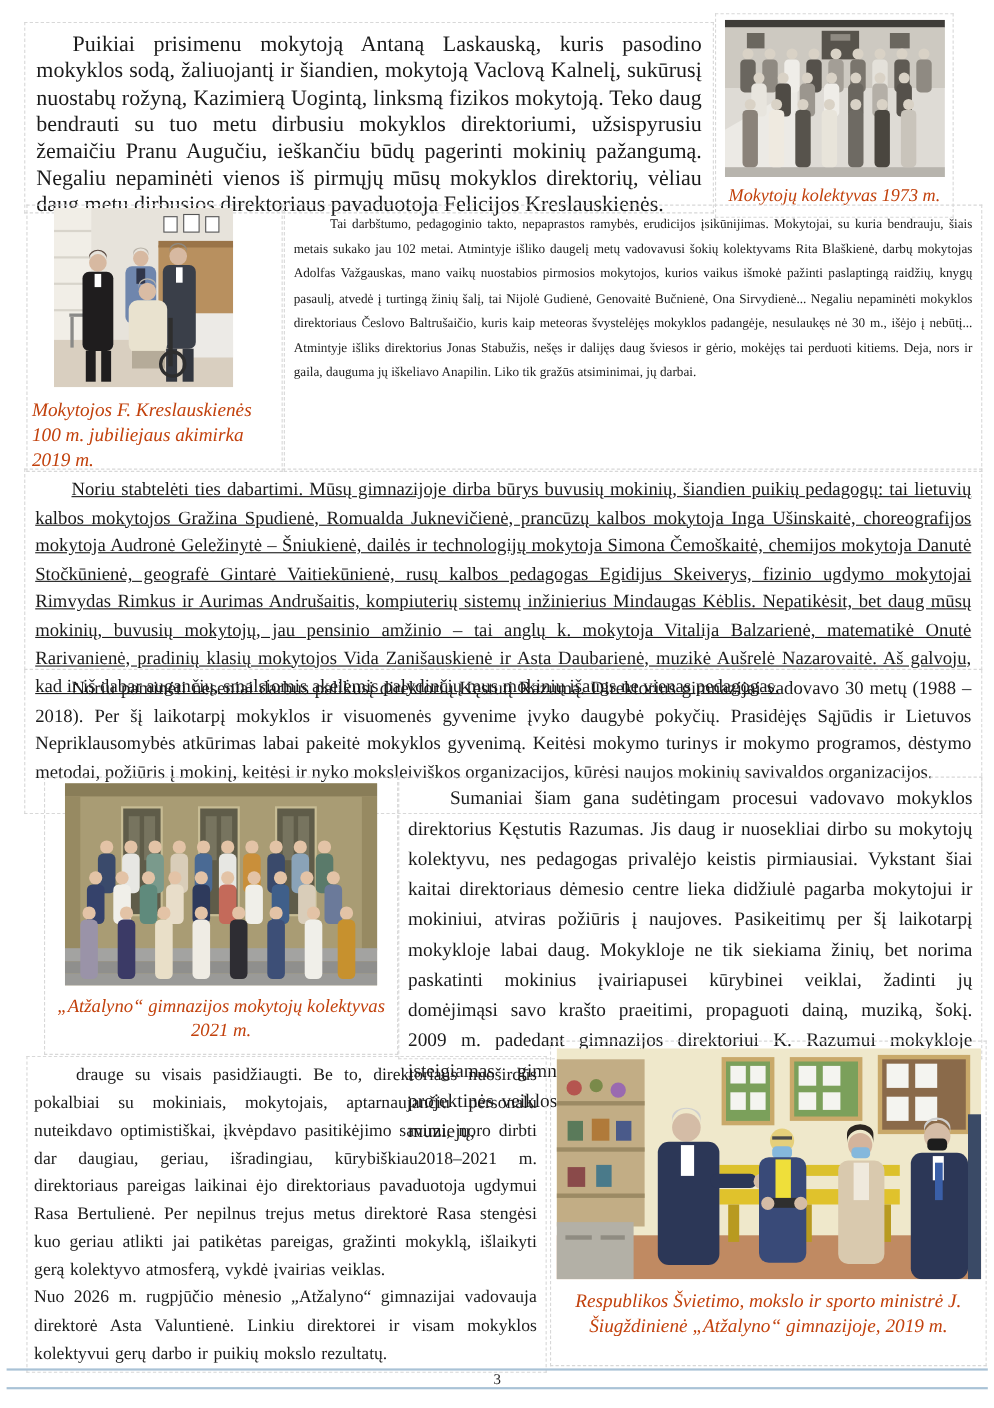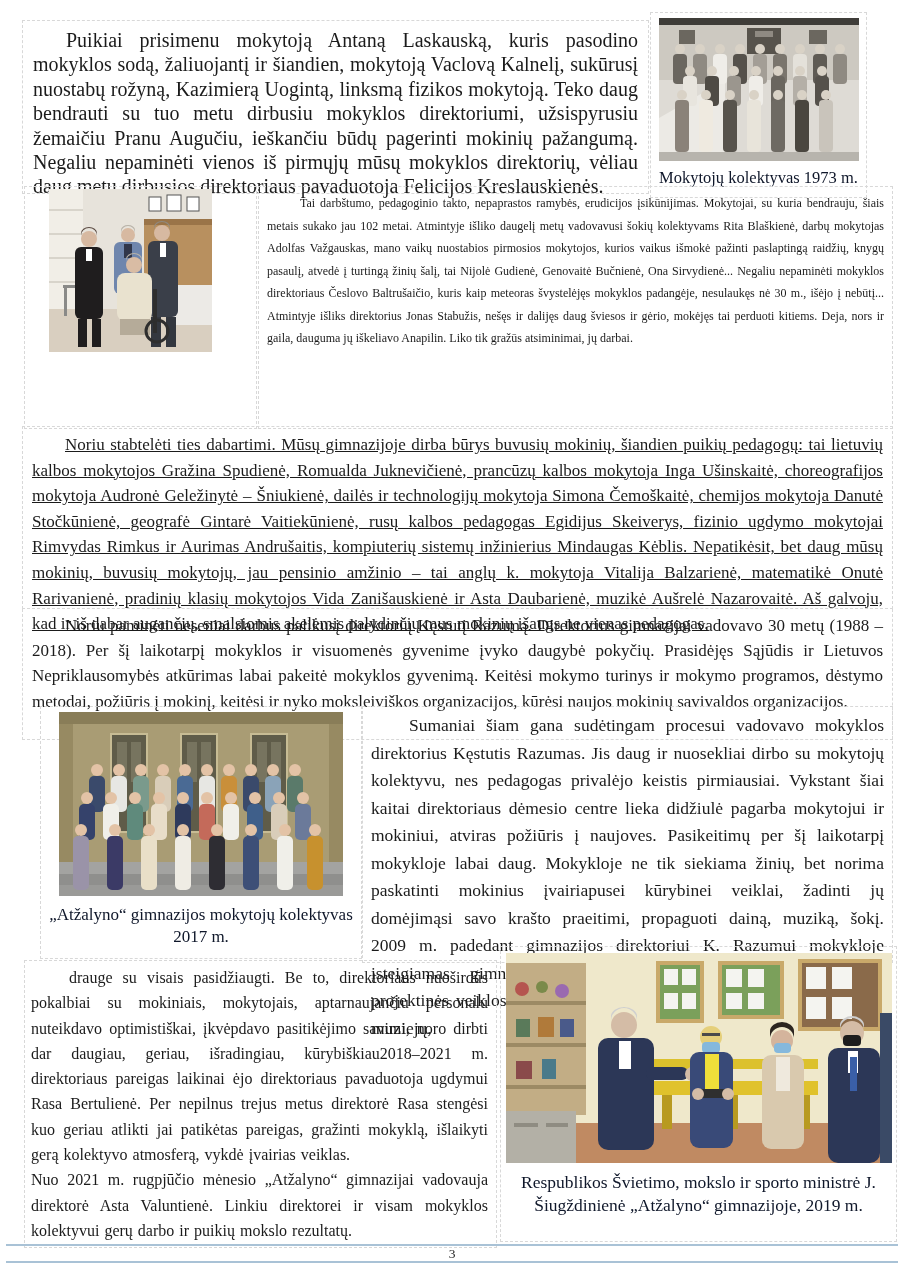--- a/index.html
+++ b/index.html
@@ -3,21 +3,21 @@
 <meta charset="utf-8">
 <style>
   html,body { margin:0; padding:0; background:#ffffff; }
   .page {
     position:relative; width:904px; height:1280px; background:#ffffff;
     font-family:"Liberation Serif", serif; color:#1b1b1b; overflow:hidden;
   }
   .frame { position:absolute; box-sizing:border-box; border:1px dashed #d8d8d8; }
   p.body { margin:0; text-align:justify; text-indent:33px; }
   p.cont { text-indent:0; }
-  .caption { color:#0f172a; }
+  .caption { font-style:italic; color:#c2410c; }
   .cap-center { text-align:center; }
   .photo-wrap { display:block; }
   svg { display:block; }
 
   
   #f1-text { left:22px; top:20px; width:627px; height:174px; padding:7px 10px 0 10px; }
   #f1-text p { font-size:20px; line-height:24.4px; }
   #f1-photo { left:650px; top:12px; width:217px; height:186px; padding-top:5px; }
   #f1-photo .photo-wrap { margin:0 auto; width:200px; }
   #f1-photo .caption { font-size:16.5px; margin-top:7px; }
@@ -152,20 +152,21 @@
         <rect x="102" y="128" width="10" height="30" fill="#33373f"></rect>
           <rect x="117" y="128" width="10" height="30" fill="#33373f"></rect>
         <circle cx="85" cy="76" r="8" fill="#d9bca4"></circle>
           <path d="M77,73 a8,8 0 0 1 16,0 l0,-3 a8,6 0 0 0 -16,0 z" fill="#b9b3a9"></path>
         <rect x="68" y="84" width="35" height="48" rx="8" fill="#e9e2cf"></rect>
         <rect x="71" y="130" width="30" height="16" fill="#b5ab99"></rect>
         <rect x="104" y="100" width="4" height="44" fill="#2e2e2e"></rect>
           <circle cx="108" cy="142" r="11" fill="none" stroke="#2e2e2e" stroke-width="3"></circle>
       </svg>
     </div>
+    <div class="caption">Mokytojos F. Kreslauskienės 100 m. jubiliejaus akimirka 2019 m.</div>
   </div>
 
   <div class="frame" id="f2-text">
     <p class="body">Tai darbštumo, pedagoginio takto, nepaprastos ramybės, erudicijos įsikūnijimas. Mokytojai, su kuria bendrauju, šiais metais sukako jau 102 metai. Atmintyje išliko daugelį metų vadovavusi šokių kolektyvams Rita Blaškienė, darbų mokytojas Adolfas Važgauskas, mano vaikų nuostabios pirmosios mokytojos, kurios vaikus išmokė pažinti paslaptingą raidžių, knygų pasaulį, atvedė į turtingą žinių šalį, tai Nijolė Gudienė, Genovaitė Bučnienė, Ona Sirvydienė... Negaliu nepaminėti mokyklos direktoriaus Česlovo Baltrušaičio, kuris kaip meteoras švystelėjęs mokyklos padangėje, nesulaukęs nė 30 m., išėjo į nebūtį... Atmintyje išliks direktorius Jonas Stabužis, nešęs ir dalijęs daug šviesos ir gėrio, mokėjęs tai perduoti kitiems. Deja, nors ir gaila, dauguma jų iškeliavo Anapilin. Liko tik gražūs atsiminimai, jų darbai.</p>
   </div>
 
   <div class="frame" id="f3">
     <p class="body">Noriu stabtelėti ties dabartimi. Mūsų gimnazijoje dirba būrys buvusių mokinių, šiandien puikių pedagogų: tai lietuvių kalbos mokytojos Gražina Spudienė, Romualda Juknevičienė, prancūzų kalbos mokytoja Inga Ušinskaitė, choreografijos mokytoja Audronė Geležinytė – Šniukienė, dailės ir technologijų mokytoja Simona Čemoškaitė, chemijos mokytoja Danutė Stočkūnienė, geografė Gintarė Vaitiekūnienė, rusų kalbos pedagogas Egidijus Skeiverys, fizinio ugdymo mokytojai Rimvydas Rimkus ir Aurimas Andrušaitis, kompiuterių sistemų inžinierius Mindaugas Kėblis. Nepatikėsit, bet daug mūsų mokinių, buvusių mokytojų, jau pensinio amžinio – tai anglų k. mokytoja Vitalija Balzarienė, matematikė Onutė Rarivanienė, pradinių klasių mokytojos Vida Zanišauskienė ir Asta Daubarienė, muzikė Aušrelė Nazarovaitė. Aš galvoju, kad ir iš dabar augančių, smalsiomis akelėmis palydinčių mus mokinių išaugs ne vienas pedagogas.</p>
   </div>
 
@@ -225,30 +226,30 @@
         <use href="#p3f" x="14" y="112" fill="#9a93a8"></use>
           <use href="#p3f" x="48" y="112" fill="#3b3a66"></use>
           <use href="#p3f" x="82" y="112" fill="#e9dfc8"></use>
           <use href="#p3f" x="116" y="112" fill="#efece4"></use>
           <use href="#p3f" x="150" y="112" fill="#2e2d33"></use>
           <use href="#p3f" x="184" y="112" fill="#3d4f77"></use>
           <use href="#p3f" x="218" y="112" fill="#f0efe9"></use>
           <use href="#p3f" x="248" y="112" fill="#c7912e"></use>
       </svg>
     </div>
-    <div class="caption cap-center">„Atžalyno“ gimnazijos mokytojų kolektyvas 2017 m.</div>
+    <div class="caption cap-center">„Atžalyno“ gimnazijos mokytojų kolektyvas 2021 m.</div>
   </div>
 
   <div class="frame" id="f5-text">
     <p class="body">Sumaniai šiam gana sudėtingam procesui vadovavo mokyklos direktorius Kęstutis Razumas. Jis daug ir nuosekliai dirbo su mokytojų kolektyvu, nes pedagogas privalėjo keistis pirmiausiai. Vykstant šiai kaitai direktoriaus dėmesio centre lieka didžiulė pagarba mokytojui ir mokiniui, atviras požiūris į naujoves. Pasikeitimų per šį laikotarpį mokykloje labai daug. Mokykloje ne tik siekiama žinių, bet norima paskatinti mokinius įvairiapusei kūrybinei veiklai, žadinti jų domėjimąsi savo krašto praeitimi, propaguoti dainą, muziką, šokį. 2009 m. padedant gimnazijos direktoriui K. Razumui mokykloje įsteigiamas gimnazijos muziejus. Mokinių kolektyvų, įvairios projektinės veiklos apdovanojimus vadovas visada skubėdavo atnešti į muziejų,</p>
   </div>
 
   <div class="frame" id="f6-text">
     <p class="body p1">drauge su visais pasidžiaugti. Be to, direktoriaus nuoširdūs pokalbiai su mokiniais, mokytojais, aptarnaujančiu personalu nuteikdavo optimistiškai, įkvėpdavo pasitikėjimo savimi, noro dirbti dar daugiau, geriau, išradingiau, kūrybiškiau2018–2021 m. direktoriaus pareigas laikinai ėjo direktoriaus pavaduotoja ugdymui Rasa Bertulienė. Per nepilnus trejus metus direktorė Rasa stengėsi kuo geriau atlikti jai patikėtas pareigas, gražinti mokyklą, išlaikyti gerą kolektyvo atmosferą, vykdė įvairias veiklas.</p>
-    <p class="body cont">Nuo 2021 m. rugpjūčio mėnesio „Atžalyno“ gimnazijai vadovauja direktorė Asta Valuntienė. Linkiu direktorei ir visam mokyklos kolektyvui gerų darbo ir puikių mokslo rezultatų.</p>
+    <p class="body cont">Nuo 2026 m. rugpjūčio mėnesio „Atžalyno“ gimnazijai vadovauja direktorė Asta Valuntienė. Linkiu direktorei ir visam mokyklos kolektyvui gerų darbo ir puikių mokslo rezultatų.</p>
   </div>
 
   <div class="frame" id="f6-photo">
     <div class="photo-wrap">
       <svg width="386" height="210" viewBox="0 0 386 210">
         <rect width="386" height="210" fill="#efe8cb"></rect>
         <rect x="0" y="170" width="386" height="40" fill="#c08a62"></rect>
         <rect x="0" y="10" width="80" height="152" fill="#c2ad85"></rect>
         <rect x="0" y="48" width="80" height="4" fill="#9c8a64"></rect>
           <rect x="0" y="90" width="80" height="4" fill="#9c8a64"></rect>

